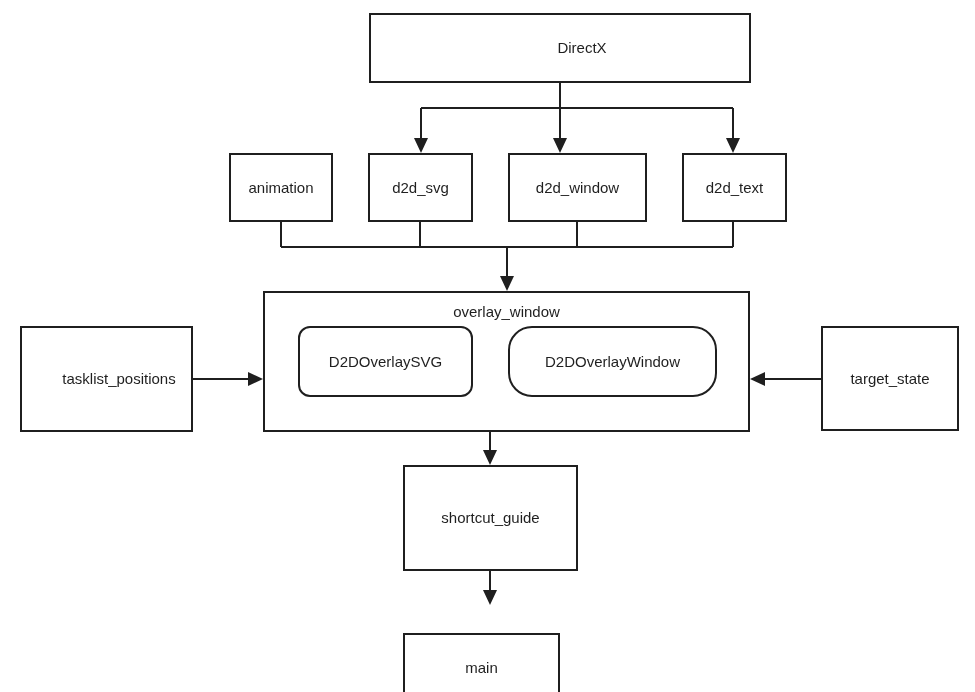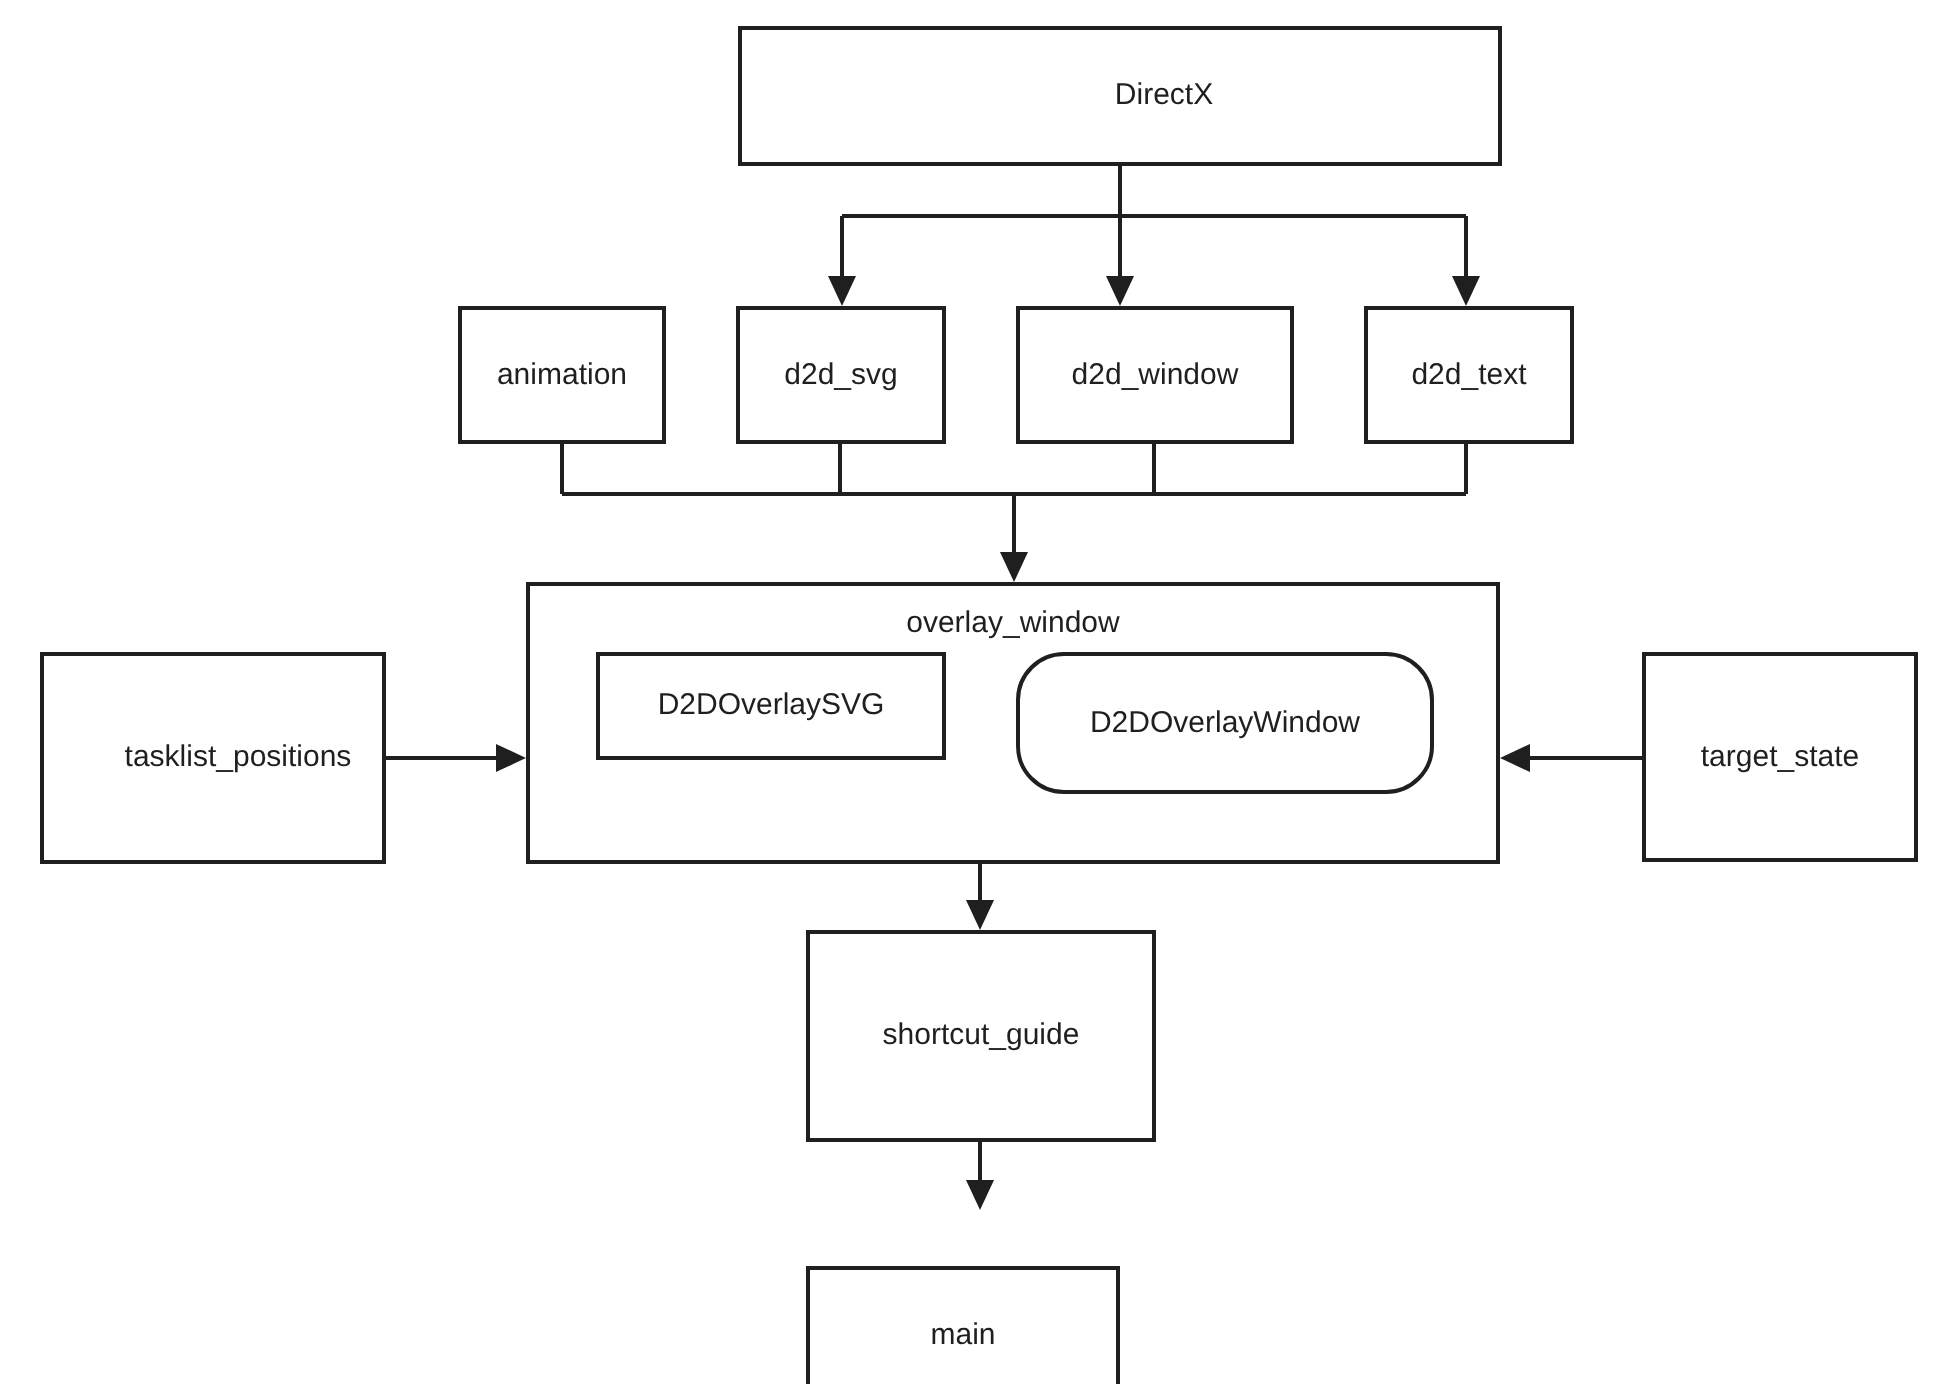--- a/index.html
+++ b/index.html
@@ -114,21 +114,21 @@
   <div class="node" style="left:508px; top:153px; width:139px; height:69px;">
     <span>d2d_window</span>
   </div>
   <div class="node" style="left:682px; top:153px; width:105px; height:69px;align-items:center;">
     <span>d2d_text</span>
   </div>
 
   <div class="node container" style="left:263px; top:291px; width:487px; height:141px;">
     <span>overlay_window</span>
   </div>
-  <div class="node inner" style="left:298px; top:326px; width:175px; height:54px;">
+  <div class="node inner" style="left:298px; top:326px; width:175px; height:71px;border-radius:12px;">
     <span>D2DOverlaySVG</span>
   </div>
   <div class="node inner" style="left:508px; top:326px; width:209px; height:71px;border-radius:24px;">
     <span>D2DOverlayWindow</span>
   </div>
 
   <div class="node" style="left:20px; top:326px; width:173px; height:106px;padding-left:25px;">
     <span>tasklist_positions</span>
   </div>
   <div class="node" style="left:821px; top:326px; width:138px; height:105px;justify-content:center;">

